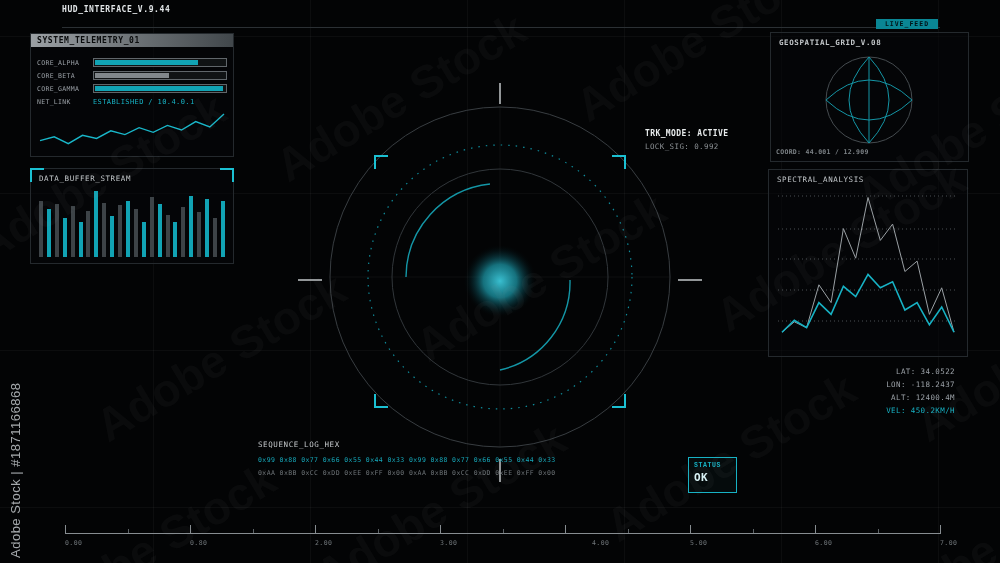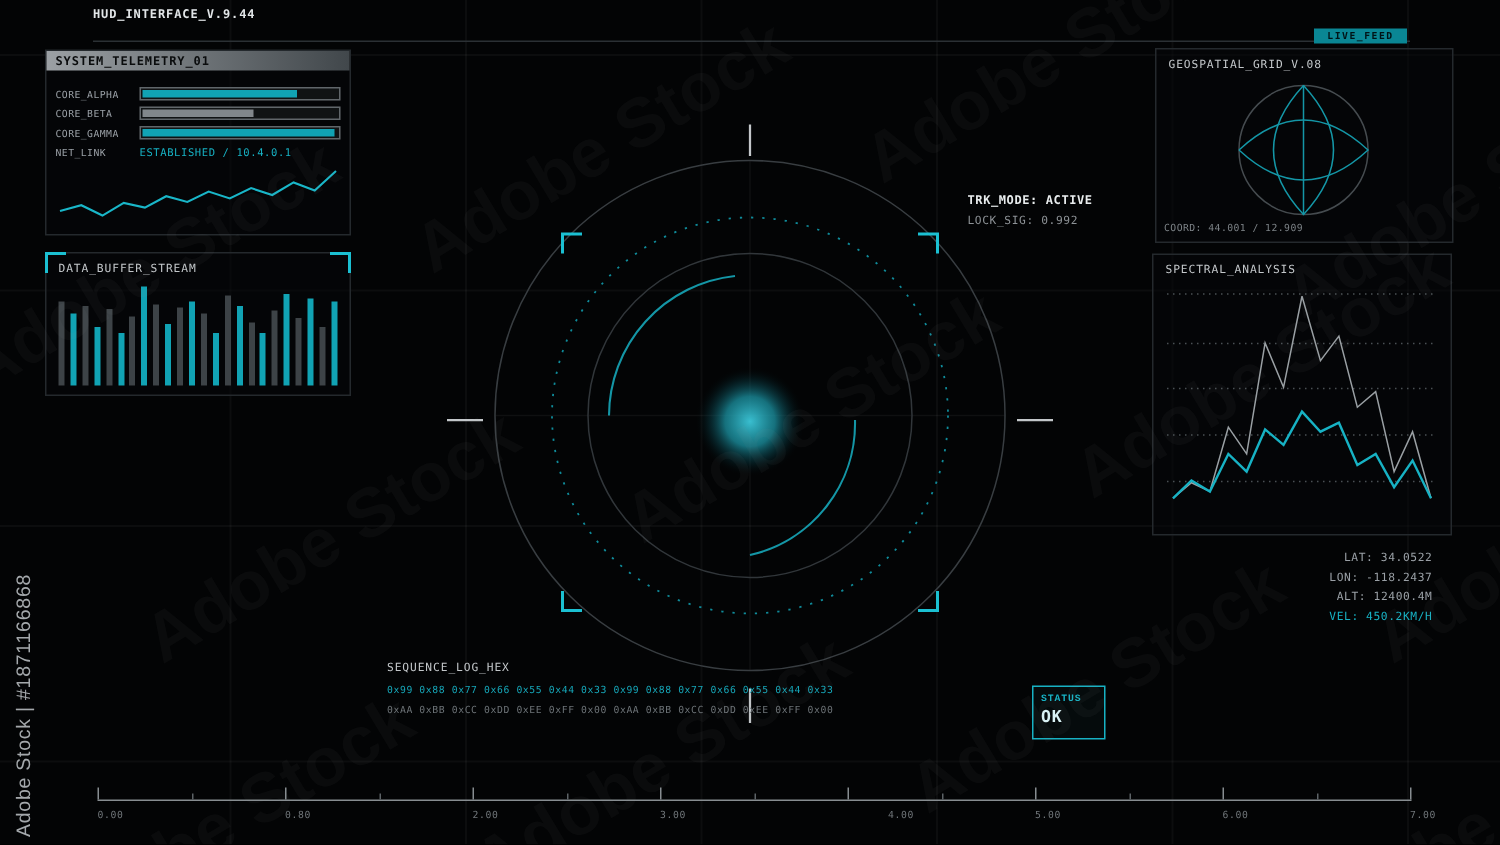--- a/index.html
+++ b/index.html
@@ -48,21 +48,21 @@
   .bbar.gray{background:#3d4347;}
   .bbar.accent{background:#11a3b4;}
 
   
   .radar{left:270px;top:50px;width:460px;height:445px;}
   .trk{left:645px;top:127px;line-height:13px;}
   .trk .l1{font-size:8px;font-weight:bold;color:#e8eced;letter-spacing:.4px;}
   .trk .l2{font-size:7.5px;color:#8d9296;letter-spacing:.4px;}
 
   
-  .geo{left:770px;top:32px;width:197px;height:128px;}
+  .geo{left:770px;top:32px;width:197px;height:128px;font-weight:bold;}
   .geo-svg{position:absolute;left:0;top:21px;width:197px;height:92px;}
   .geo-coord{position:absolute;left:5px;bottom:5px;font-size:6.5px;letter-spacing:.3px;color:#7d8387;}
 
   
   .spectral{left:768px;top:169px;width:198px;height:186px;}
   .spec-svg{position:absolute;left:7px;top:20px;width:184px;height:160px;}
 
   
   .nav{left:800px;top:365px;width:155px;text-align:right;}
   .nrow{font-size:7.5px;line-height:13px;letter-spacing:.4px;}

